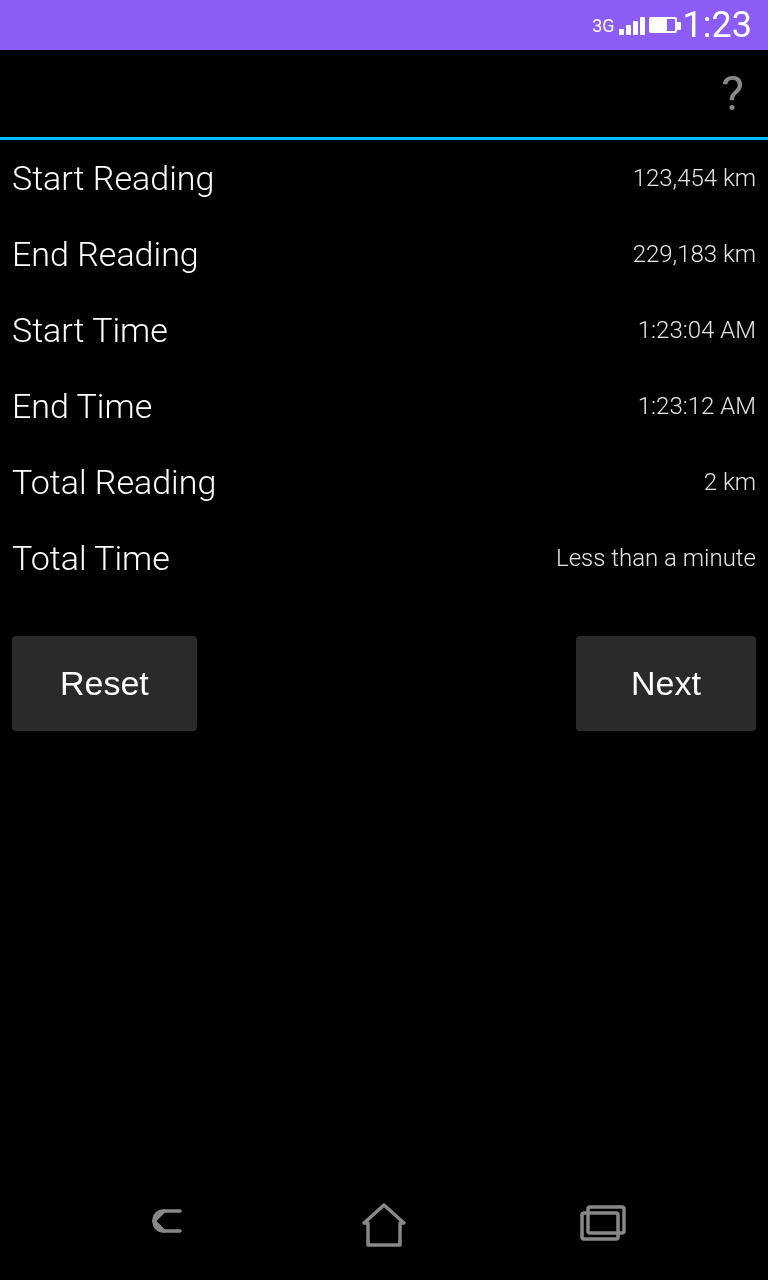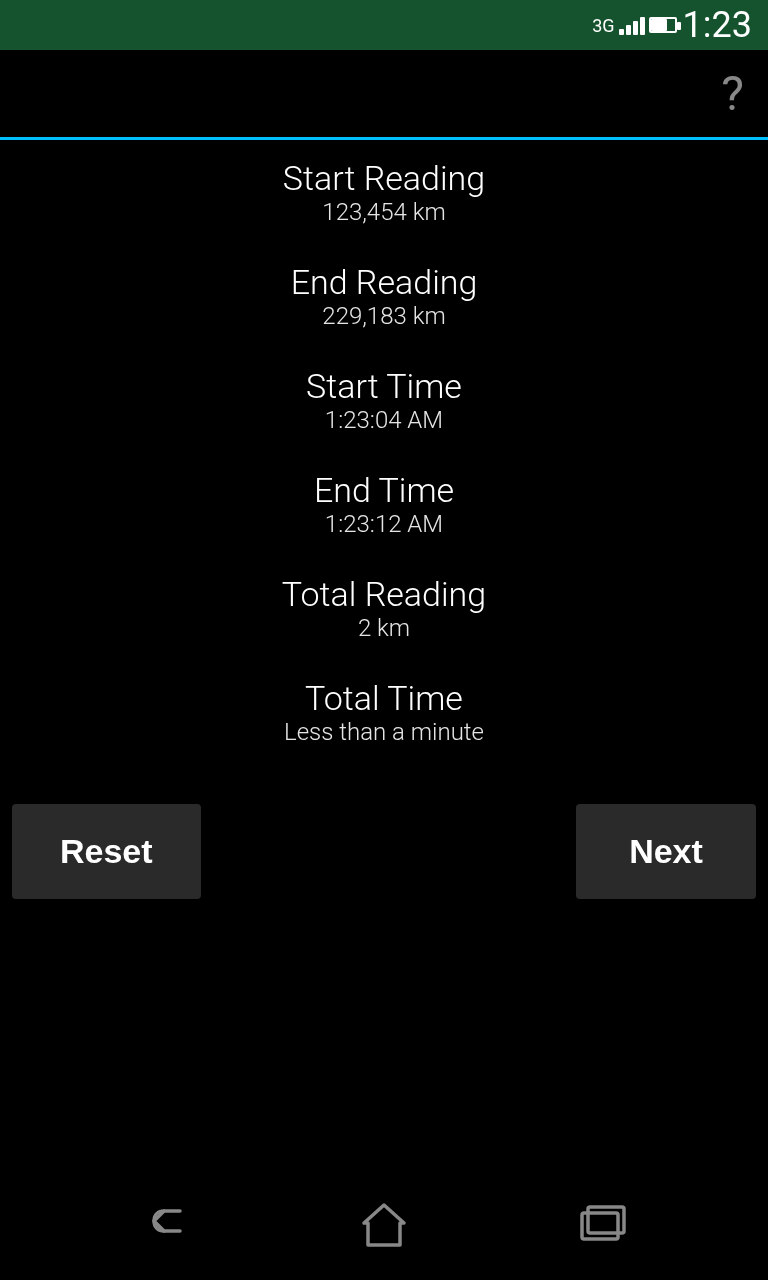--- a/index.html
+++ b/index.html
@@ -15,21 +15,21 @@
       color: #ffffff;
       font-family: 'Roboto', Arial, sans-serif;
       overflow: hidden;
       position: relative;
     }
 
     
     .status-bar {
       width: 100%;
       height: 50px;
-      background-color: #14532d;
+      background-color: #8b5cf6;
       display: flex;
       align-items: center;
       justify-content: flex-end;
       padding-right: 16px;
       gap: 0;
     }
 
     .status-bar-time {
       font-size: 36px;
       font-weight: 400;
@@ -59,21 +59,20 @@
       width: 100%;
       padding: 0 12px;
     }
 
     .data-row {
       display: flex;
       justify-content: space-between;
       align-items: center;
       padding: 18px 0;
       border-bottom: none;
-      flex-direction: column;
     }
 
     .data-label {
       font-size: 34px;
       color: #ffffff;
       font-weight: 300;
     }
 
     .data-value {
       font-size: 24px;
@@ -89,21 +88,21 @@
       align-items: center;
       padding: 40px 12px 0 12px;
     }
 
     .btn {
       background-color: #2a2a2a;
       color: #ffffff;
       border: none;
       padding: 28px 48px;
       font-size: 34px;
-      font-weight: 700;
+      font-weight: 400;
       cursor: pointer;
       border-radius: 4px;
       min-width: 180px;
     }
 
     
     .nav-bar {
       position: absolute;
       bottom: 0;
       width: 100%;

